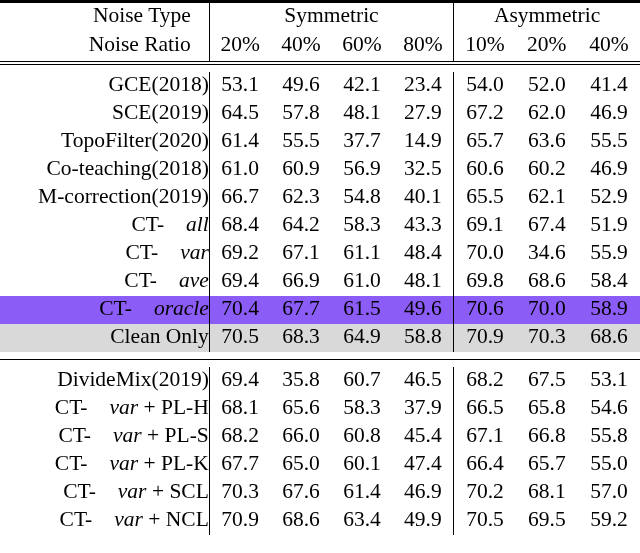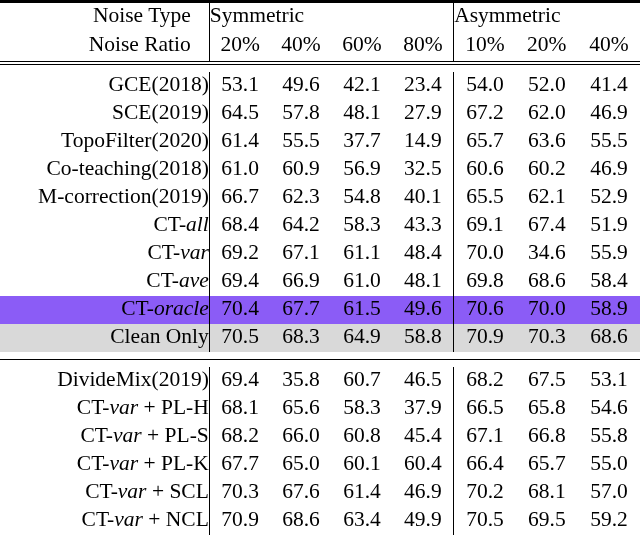--- a/index.html
+++ b/index.html
@@ -45,32 +45,32 @@
 
   
   .vsep-left  { border-left: 1.5px solid #000; }
 
   
   .hdr-row td { height: 29px; }
   .hdr-label {
     text-align: right;
     padding-right: 18px !important;
   }
-  .grp-hdr { text-align: left; }
+  .grp-hdr { text-align: center; }
 
   .num { text-align: center; }
   .num.bold { font-weight: bold; }
 
   
   .data-row td { height: 28px; }
   .row-label {
     text-align: right;
     padding-left: 12px !important;
   }
-  .row-label i { font-style: italic; }
+  .row-label i { font-style: italic; margin-left: 22px; }
 
   
   .hl-green td { background: #8b5cf6; }
   .hl-gray  td { background: #d9d9d9; }
 </style>
 </head>
 <body>
 
 <table id="results-table">
   <colgroup>
@@ -245,21 +245,21 @@
         <td class="num">45.4</td>
         <td class="num vsep-left">67.1</td>
         <td class="num">66.8</td>
         <td class="num">55.8</td>
       </tr>
       <tr class="data-row">
         <td class="row-label">CT-<i>var</i> + PL-K</td>
         <td class="num vsep-left">67.7</td>
         <td class="num">65.0</td>
         <td class="num">60.1</td>
-        <td class="num">60.4</td>
+        <td class="num">47.4</td>
         <td class="num vsep-left">66.4</td>
         <td class="num">65.7</td>
         <td class="num">55.0</td>
       </tr>
       <tr class="data-row">
         <td class="row-label">CT-<i>var</i> + SCL</td>
         <td class="num vsep-left">70.3</td>
         <td class="num">67.6</td>
         <td class="num">61.4</td>
         <td class="num">46.9</td>

